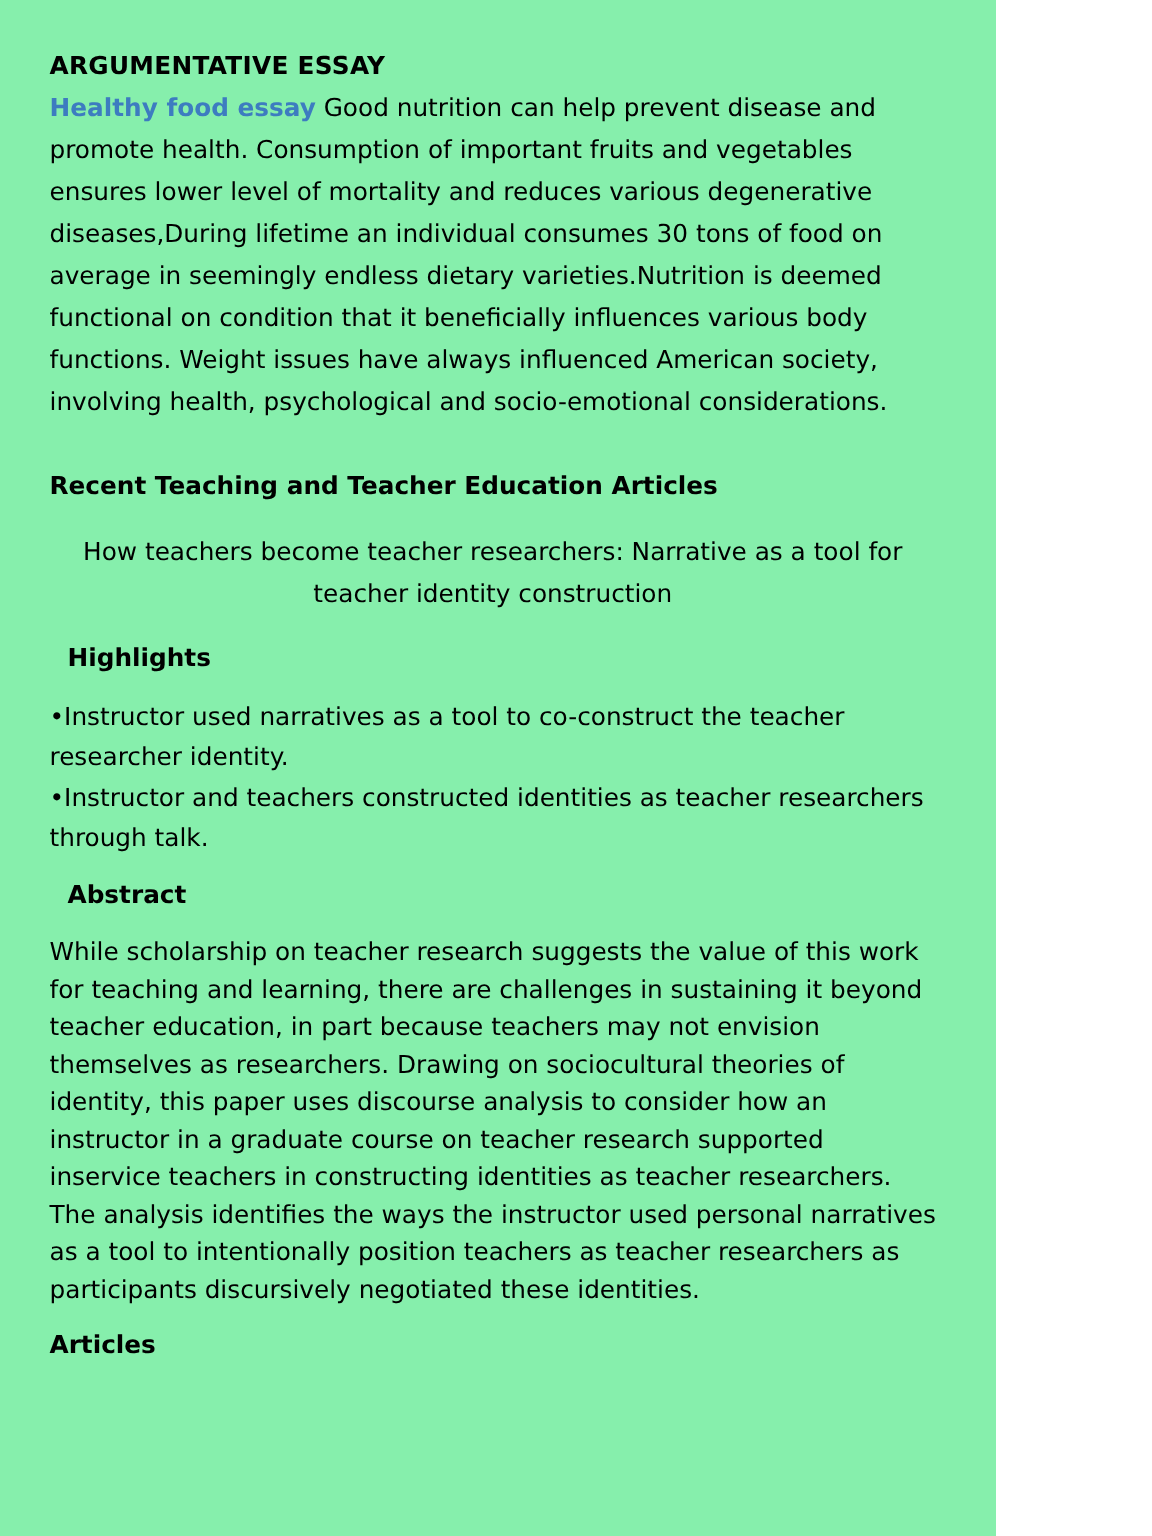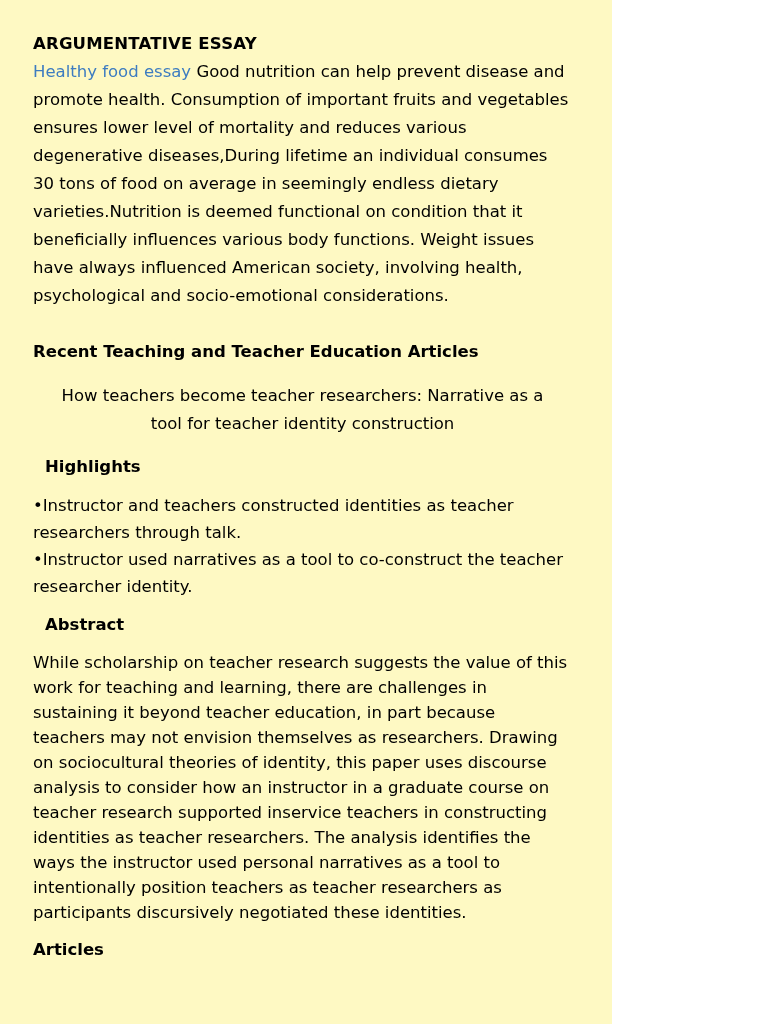--- a/index.html
+++ b/index.html
@@ -10,23 +10,23 @@
   body {
     width: 768px;
     height: 1024px;
     font-family: "DejaVu Sans", sans-serif;
     color: #000000;
     -webkit-font-smoothing: antialiased;
   }
 
   #page {
     position: relative;
-    width: 612px;
+    width: 664px;
     height: 1024px;
-    background: #fef9c3;
+    background: #86efac;
     box-sizing: border-box;
     padding: 30px 40px 0 33px;
     overflow: hidden;
   }
 
   .doc-title {
     font-size: 16.5px;
     font-weight: bold;
     line-height: 28px;
     letter-spacing: 0.2px;
@@ -35,21 +35,21 @@
 
   
   .intro-para {
     font-size: 16.5px;
     line-height: 28px;
     margin: 0;
     max-width: 600px;
     text-align: left;
   }
   .lead-in {
-    font-weight: normal;
+    font-weight: bold;
     color: #3d7cc0;
   }
 
   .spacer-line { height: 28px; }
   .spacer-small { height: 12px; }
 
   .section-head {
     font-size: 16.5px;
     font-weight: bold;
     line-height: 28px;
@@ -120,22 +120,22 @@
 
   <div class="spacer-line"></div>
 
   <h2 class="section-head">Recent Teaching and Teacher Education Articles</h2>
 
   <p class="article-title">How teachers become teacher researchers: Narrative as a tool for teacher identity construction</p>
 
   <h3 class="sub-head">Highlights</h3>
 
   <ul class="highlights">
+    <li><span class="bullet-mark">•</span><span>Instructor used narratives as a tool to co-construct the teacher researcher identity.</span></li>
     <li><span class="bullet-mark">•</span><span>Instructor and teachers constructed identities as teacher researchers through talk.</span></li>
-    <li><span class="bullet-mark">•</span><span>Instructor used narratives as a tool to co-construct the teacher researcher identity.</span></li>
   </ul>
 
   <h3 class="sub-head">Abstract</h3>
 
   <p class="abstract-para">While scholarship on teacher research suggests the value of this work for teaching and learning, there are challenges in sustaining it beyond teacher education, in part because teachers may not envision themselves as researchers. Drawing on sociocultural theories of identity, this paper uses discourse analysis to consider how an instructor in a graduate course on teacher research supported inservice teachers in constructing identities as teacher researchers. The analysis identifies the ways the instructor used personal narratives as a tool to intentionally position teachers as teacher researchers as participants discursively negotiated these identities.</p>
 
   <div class="spacer-small"></div>
 
   <h3 class="keywords-head">Articles</h3>
 

